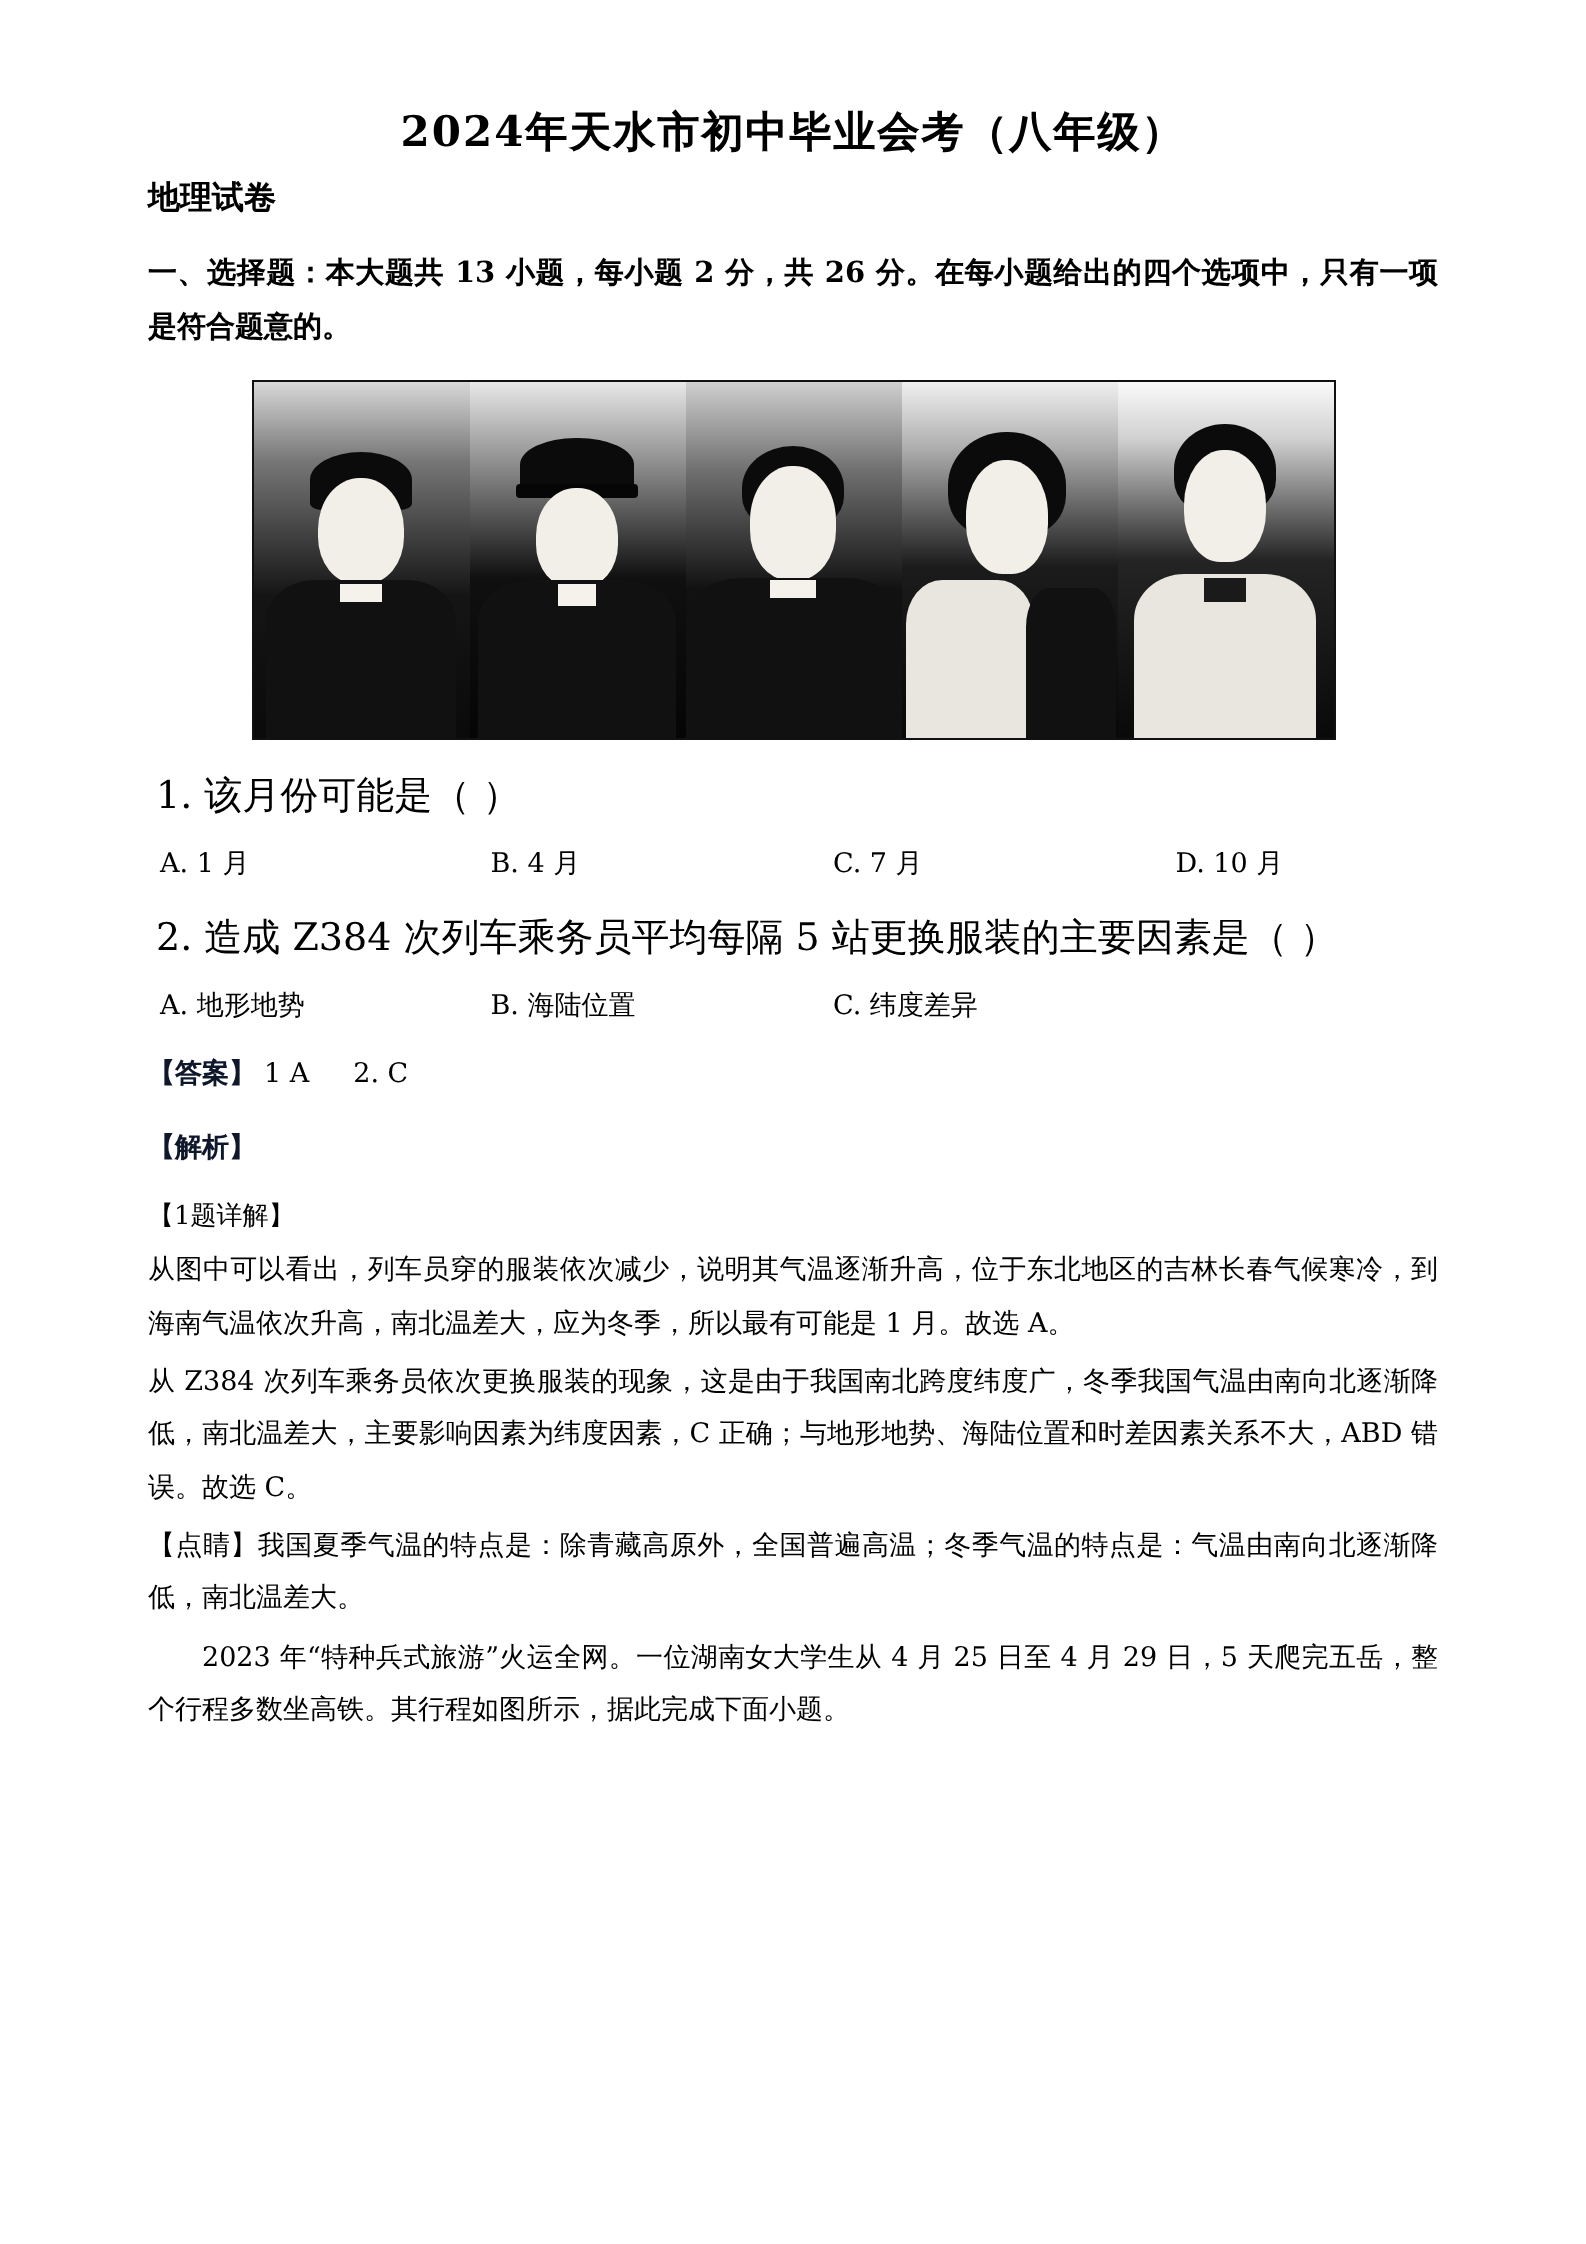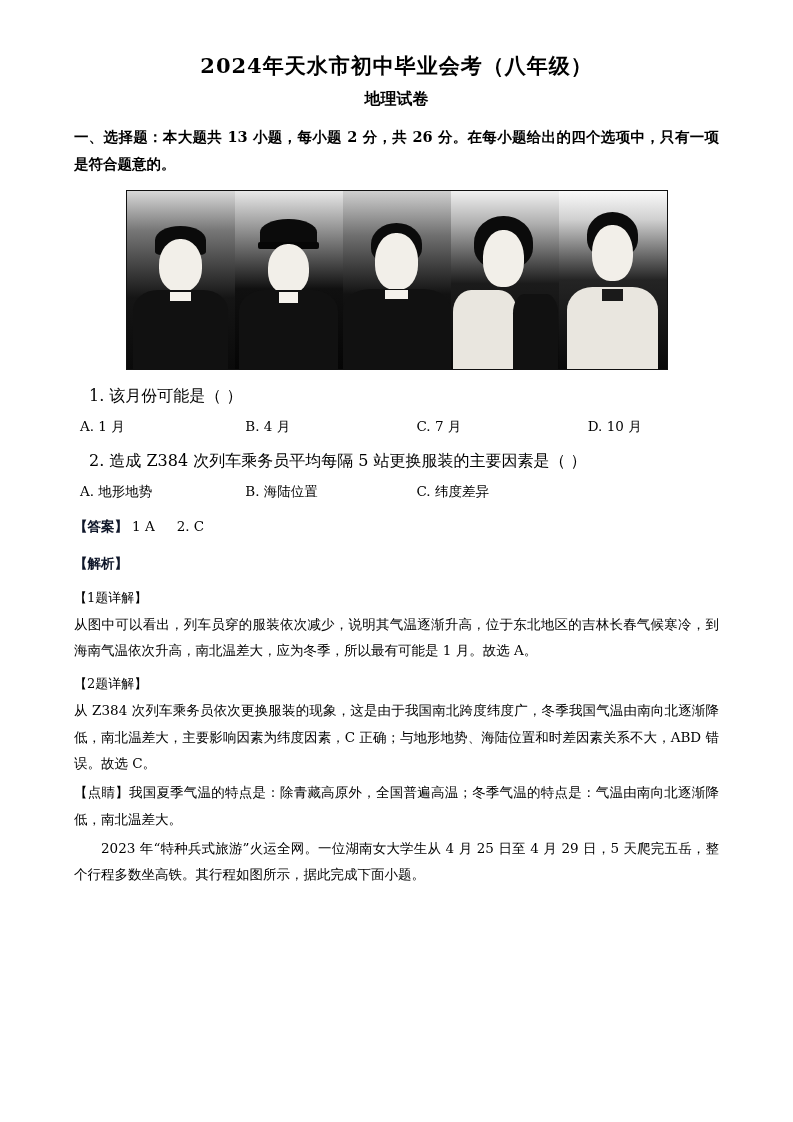--- a/index.html
+++ b/index.html
@@ -23,21 +23,20 @@
   }
   .doc-title {
     text-align: center;
     font-size: 21px;
     font-weight: bold;
     letter-spacing: 1px;
     margin: 0 0 10px 0;
     line-height: 1.3;
   }
   .doc-subtitle {
-    text-align: center;
     font-size: 16px;
     font-weight: bold;
     margin: 0 0 14px 0;
     line-height: 1.3;
   }
   .section-head {
     font-size: 14.5px;
     font-weight: bold;
     line-height: 1.85;
     text-align: justify;
@@ -50,23 +49,23 @@
     text-indent: 2em;
     margin: 0 0 3px 0;
   }
   .para-noindent {
     font-size: 13.5px;
     line-height: 1.95;
     text-align: justify;
     margin: 0 0 3px 0;
   }
   .q-stem {
-    font-size: 16px;
-    line-height: 1.95;
-    margin: 6px 0 2px 15px;
+    font-size: 19px;
+    line-height: 1.95;
+    margin: 6px 0 2px 4px;
   }
   .options {
     display: flex;
     font-size: 13.5px;
     line-height: 1.95;
     margin: 0 0 2px 0;
   }
   .options .opt {
     flex: 0 0 25%;
     box-sizing: border-box;
@@ -236,21 +235,20 @@
     <span class="tag-blue">【答案】</span><span class="answer-body">1  A</span><span class="answer-gap"></span><span>2. C</span>
   </p>
 
   <p class="analysis-head">
     <span class="tag-blue">【解析】</span>
   </p>
 
   <p class="sub-head">【1题详解】</p>
   <p class="para-noindent">从图中可以看出，列车员穿的服装依次减少，说明其气温逐渐升高，位于东北地区的吉林长春气候寒冷，到海南气温依次升高，南北温差大，应为冬季，所以最有可能是 1 月。故选 A。</p>
 
-  <p class="sub-head">【2题详解】</p>
   <p class="para-noindent">从 Z384 次列车乘务员依次更换服装的现象，这是由于我国南北跨度纬度广，冬季我国气温由南向北逐渐降低，南北温差大，主要影响因素为纬度因素，C 正确；与地形地势、海陆位置和时差因素关系不大，ABD 错误。故选 C。</p>
 
   <p class="para-noindent">
     <span>【点睛】</span><span>我国夏季气温的特点是：除青藏高原外，全国普遍高温；冬季气温的特点是：气温由南向北逐渐降低，南北温差大。</span>
   </p>
 
   <p class="para">2023 年“特种兵式旅游”火运全网。一位湖南女大学生从 4 月 25 日至 4 月 29 日，5 天爬完五岳，整个行程多数坐高铁。其行程如图所示，据此完成下面小题。</p>
 
 </div>
 

